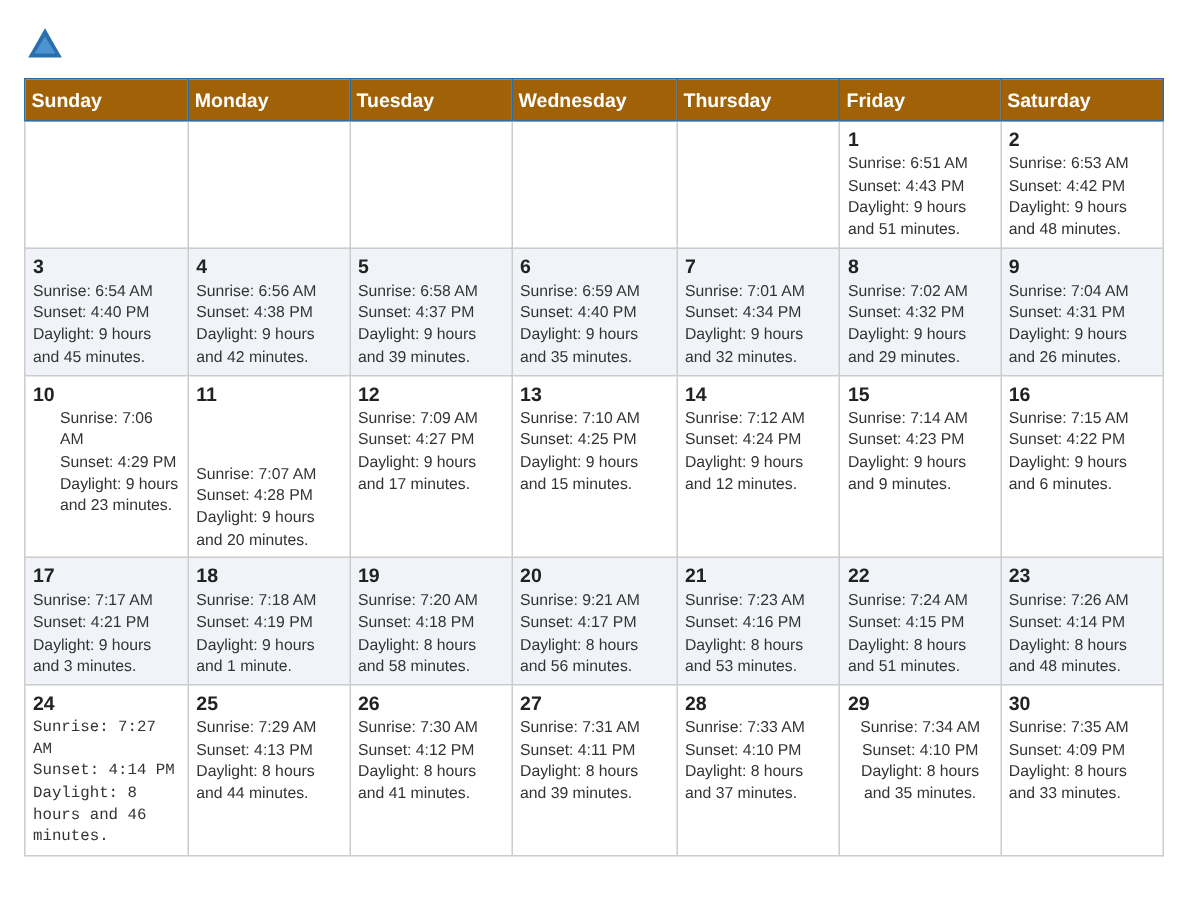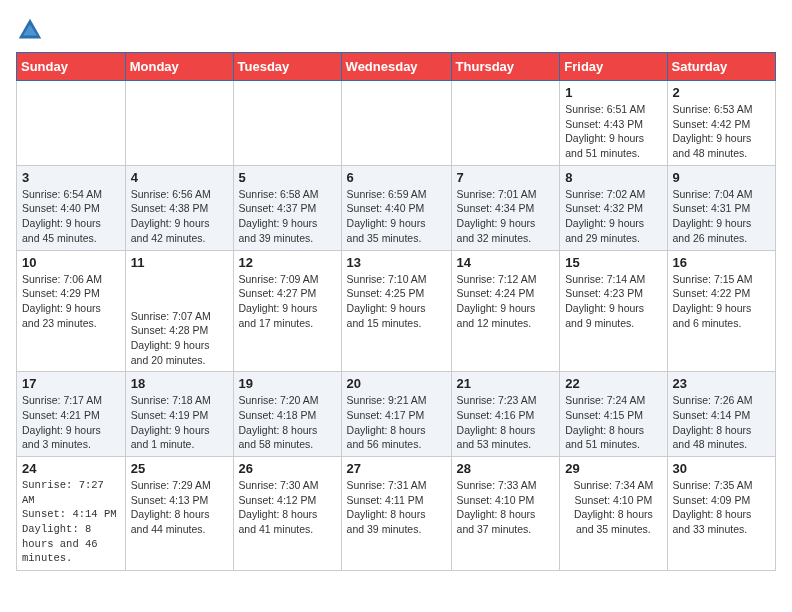--- a/index.html
+++ b/index.html
@@ -50,21 +50,21 @@
     }
     .subtitle {
       font-size: 14px;
       color: #555;
     }
     .calendar {
       width: 100%;
       border-collapse: collapse;
     }
     .calendar th {
-      background: #ef4444;
+      background: #a16207;
       color: #fff;
       padding: 6px 4px;
       font-size: 13px;
       font-weight: bold;
       text-align: left;
       border: 1px solid #2a6fad;
     }
     .calendar td {
       vertical-align: top;
       border: 1px solid #ccc;
@@ -186,21 +186,21 @@
         <td>
           <span class="day-number">9</span>
           <div class="day-info" style="white-space: pre-line;">Sunrise: 7:04 AM
 Sunset: 4:31 PM
 Daylight: 9 hours and 26 minutes.</div>
         </td>
       </tr>
       <tr>
         <td>
           <span class="day-number">10</span>
-          <div class="day-info" style="white-space: pre-line;">Sunrise: 7:06 AM
+          <div class="day-info" style="white-space: pre-line; margin-left: 18px;">Sunrise: 7:06 AM
 Sunset: 4:29 PM
 Daylight: 9 hours and 23 minutes.</div>
         </td>
         <td>
           <span class="day-number">11</span>
           <div class="day-info" style="white-space: pre-line; margin-top: 39px;">Sunrise: 7:07 AM
 Sunset: 4:28 PM
 Daylight: 9 hours and 20 minutes.</div>
         </td>
         <td>

